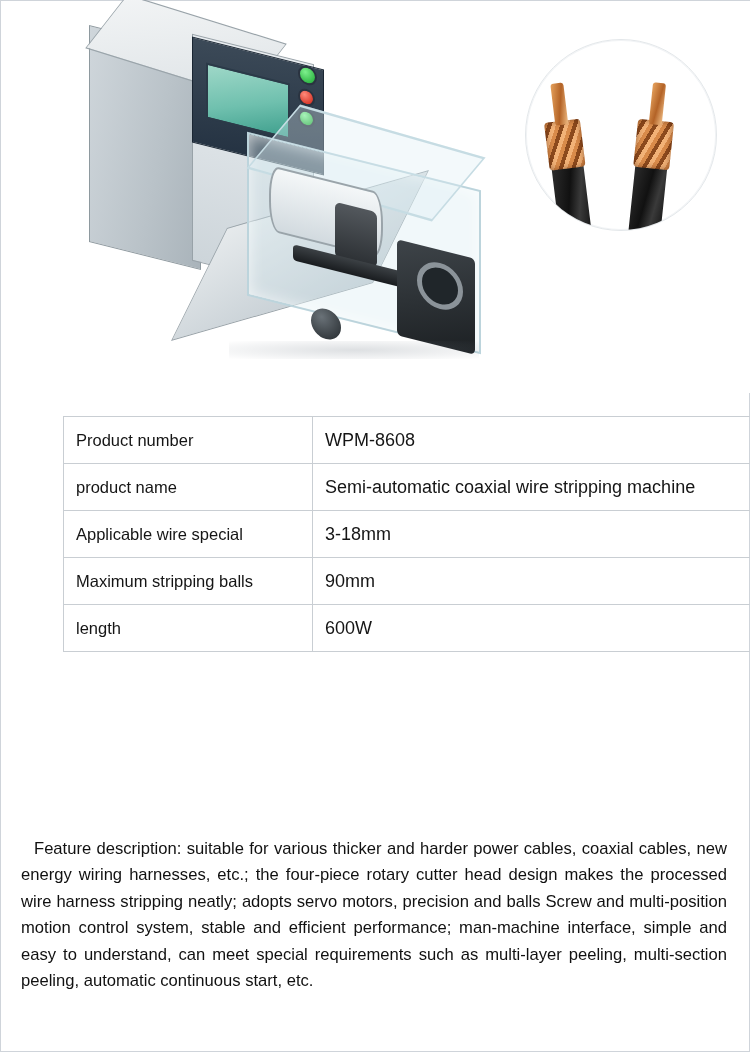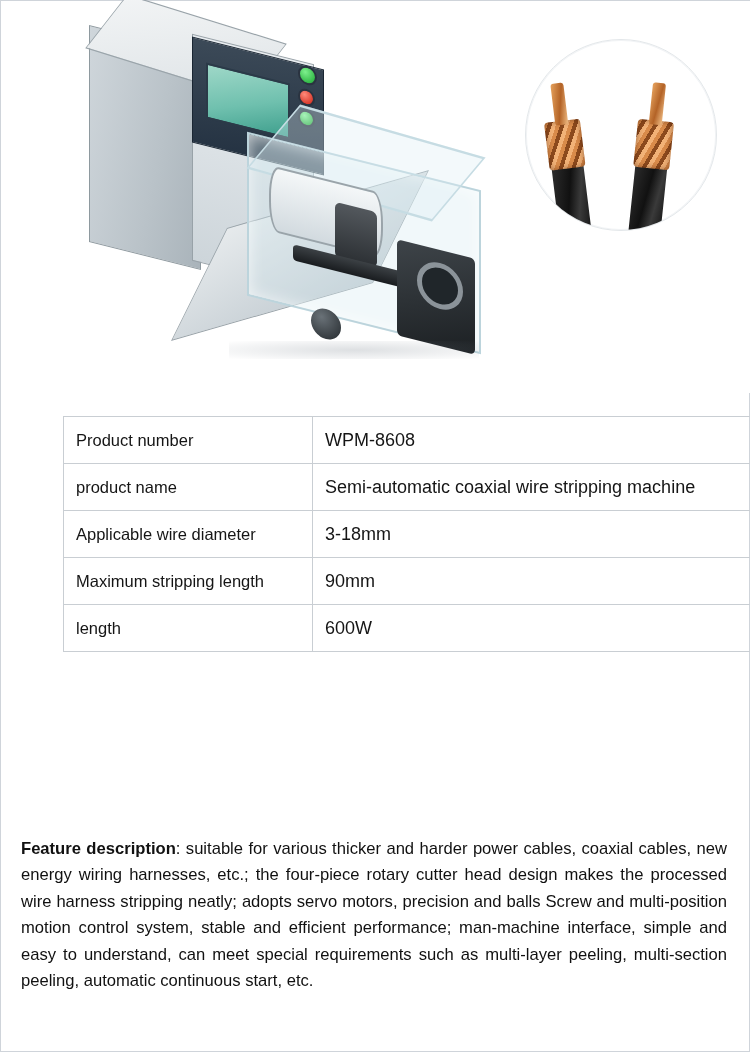--- a/index.html
+++ b/index.html
@@ -301,21 +301,22 @@
     position: absolute;
     left: 20px;
     top: 818px;
     width: 706px;
     font-size: 16.6px;
     line-height: 26.5px;
     color: #111;
     text-align: justify;
   }
   .feature b {
-    font-weight: bold;
+    font-weight: normal;
+    margin-left: 13px;
   }
 </style>
 </head>
 <body>
 
 <div class="page">
 
   <div class="photo-area">
 
     <div class="machine">
@@ -358,25 +359,25 @@
       <tbody>
         <tr>
           <td class="key">Product number</td>
           <td class="val">WPM-8608</td>
         </tr>
         <tr>
           <td class="key">product name</td>
           <td class="val">Semi-automatic coaxial wire stripping machine</td>
         </tr>
         <tr>
-          <td class="key">Applicable wire diameter</td>
+          <td class="key">Applicable wire special</td>
           <td class="val">3-18mm</td>
         </tr>
         <tr>
-          <td class="key">Maximum stripping length</td>
+          <td class="key">Maximum stripping balls</td>
           <td class="val">90mm</td>
         </tr>
         <tr>
           <td class="key">length</td>
           <td class="val">600W</td>
         </tr>
       </tbody>
     </table>
   </div>
 

